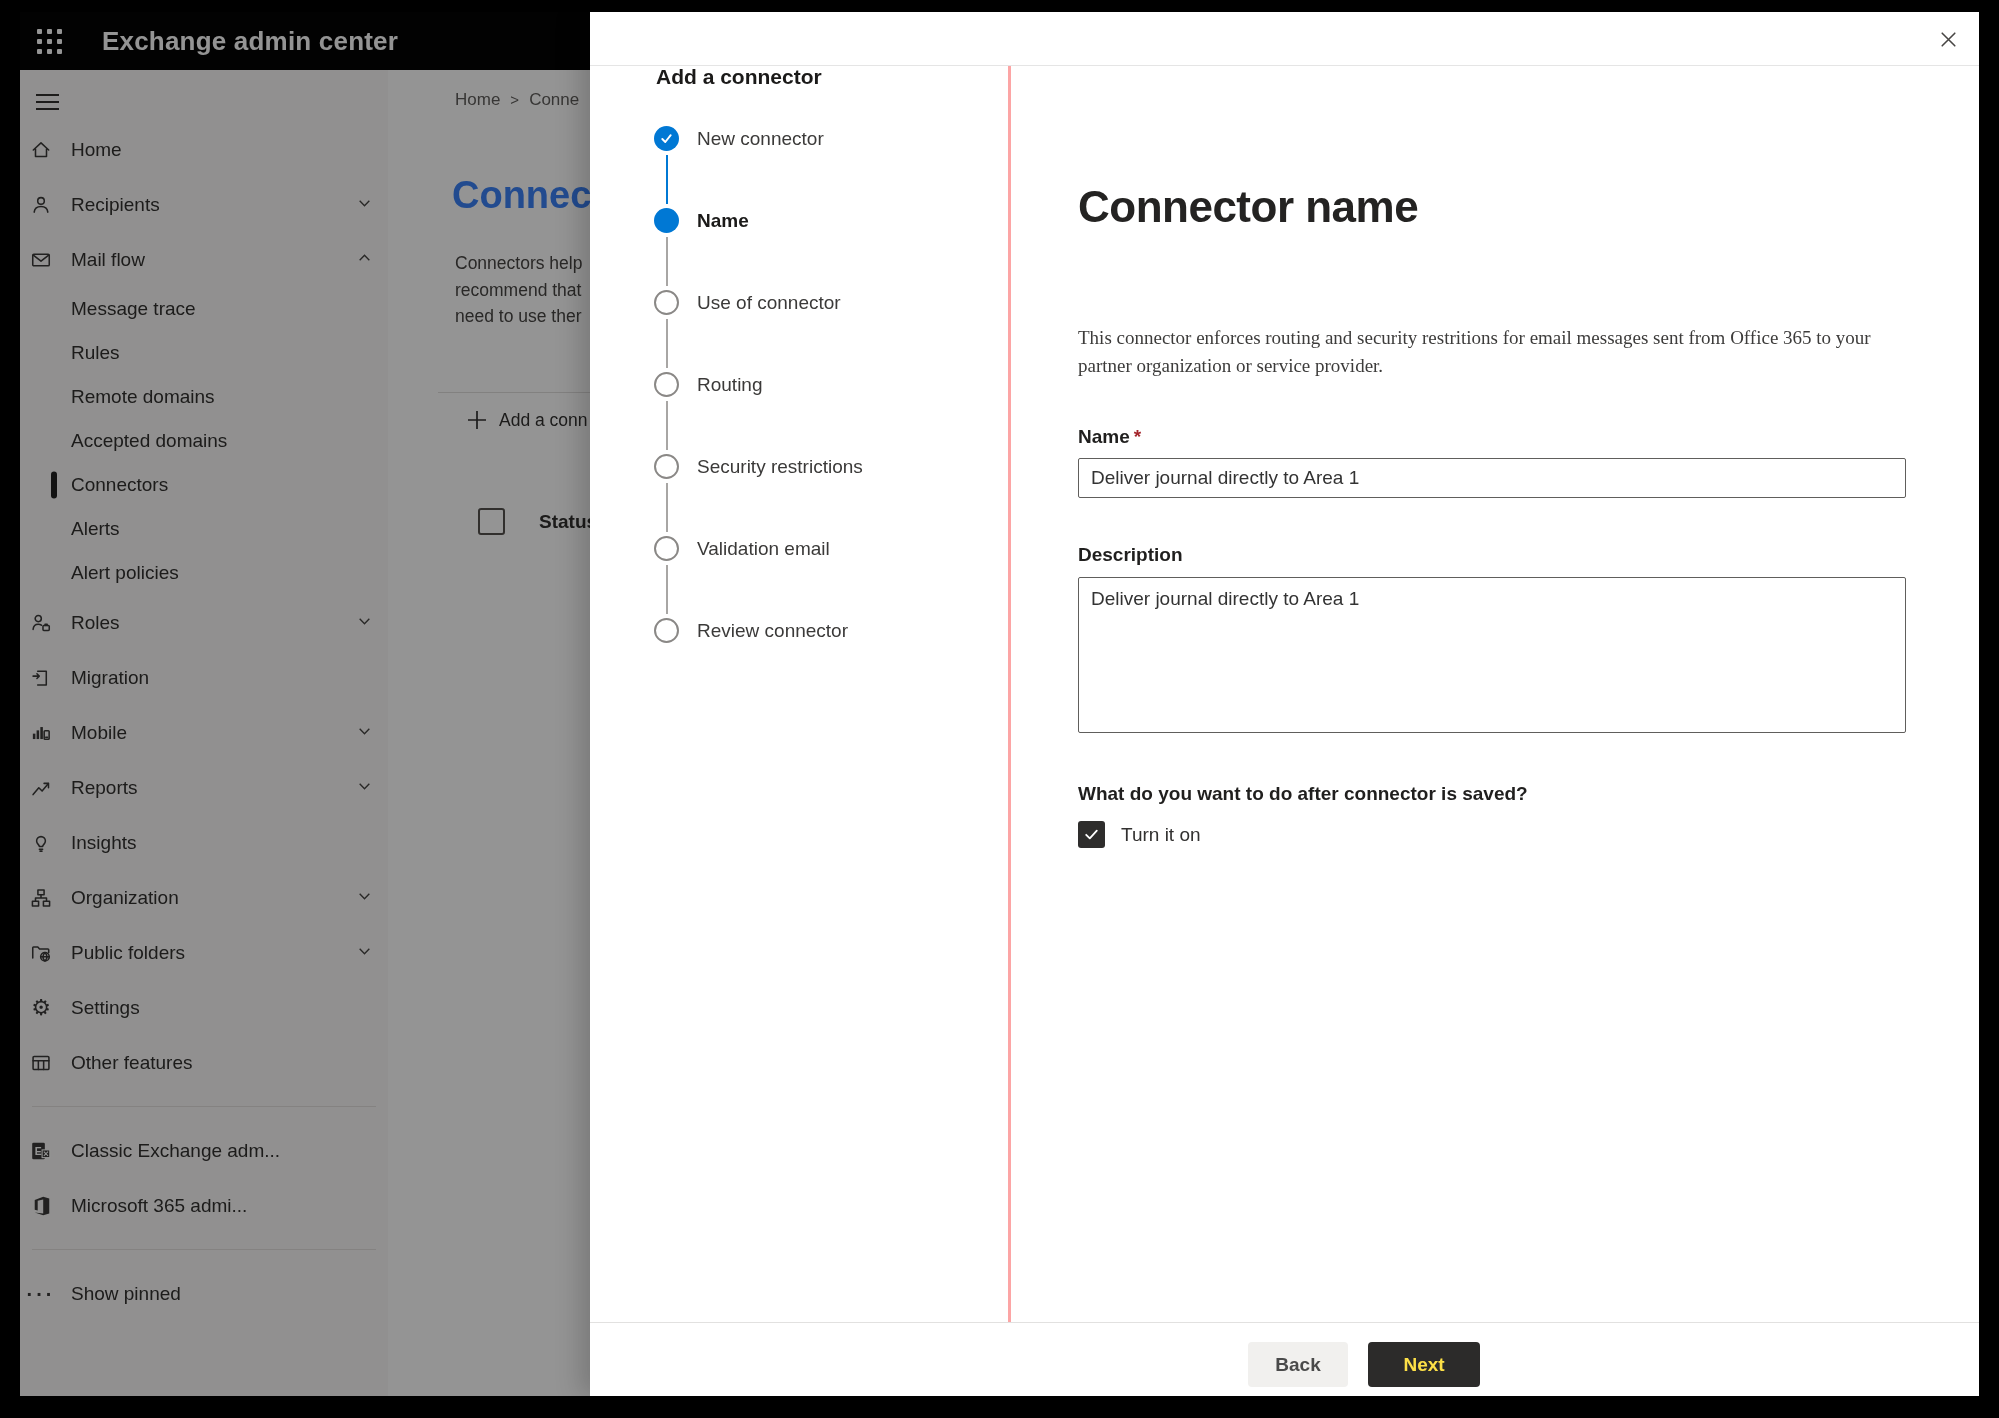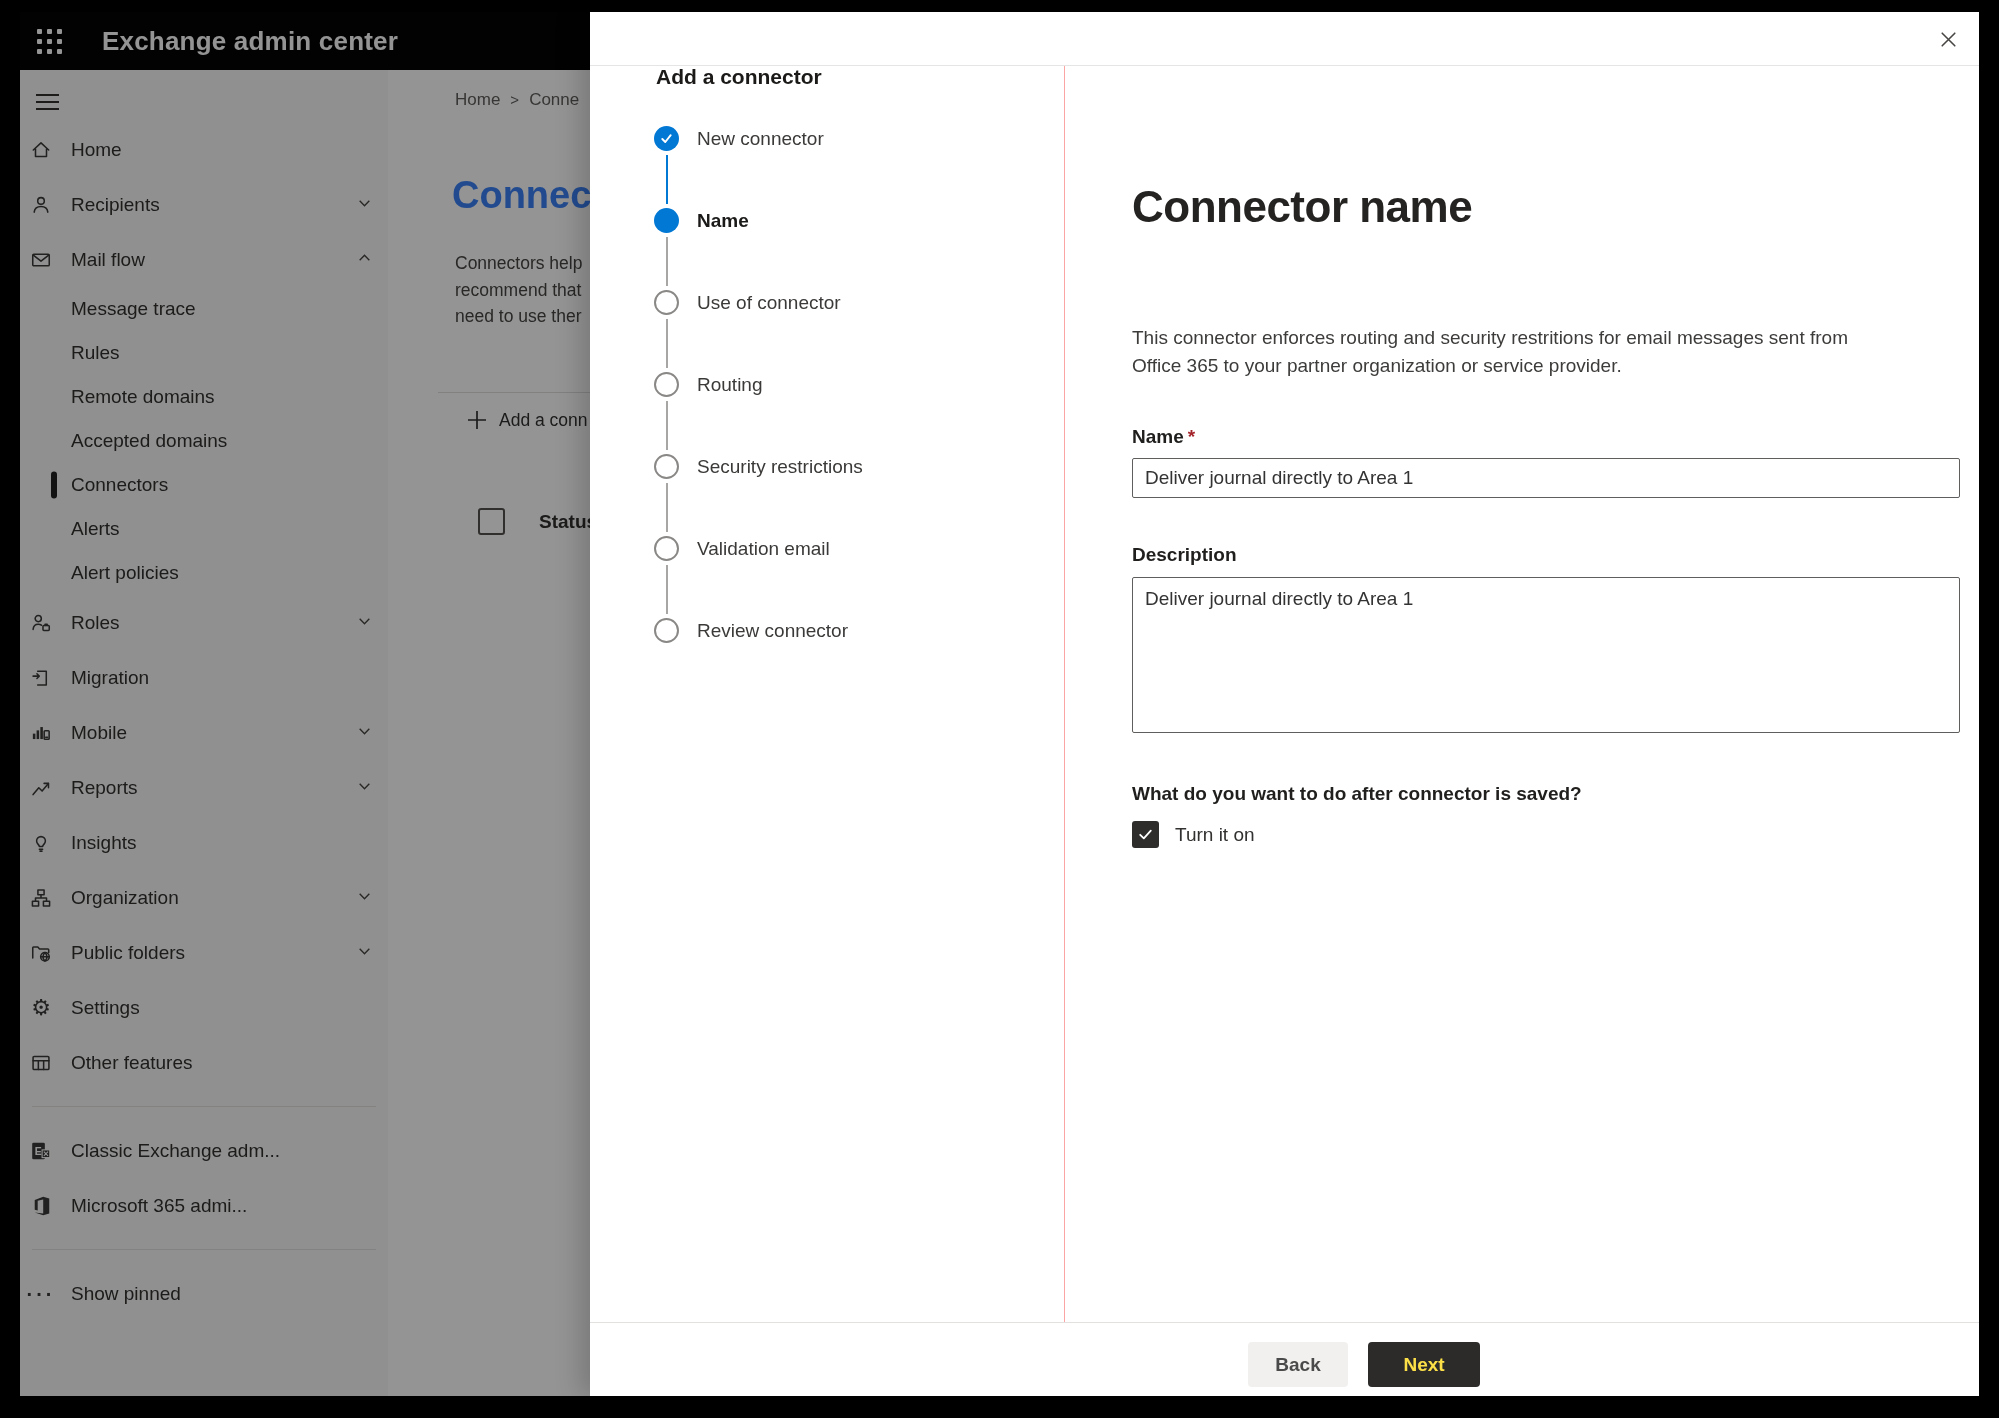--- a/index.html
+++ b/index.html
@@ -48,37 +48,37 @@
 
   
   .dim-overlay{position:absolute;left:0;top:0;width:570px;height:100%;background:rgba(0,0,0,0.42);z-index:5;}
 
   
   .panel{position:absolute;left:570px;top:0;right:0;bottom:0;background:#fff;z-index:10;display:flex;flex-direction:column;box-shadow:-10px 0 24px rgba(0,0,0,0.18);}
   .panel-header{height:53px;flex:none;border-bottom:1px solid #e5e5e5;position:relative;}
   .panel-title{position:absolute;left:66px;top:0;line-height:53px;font-size:21px;font-weight:700;color:#1b1a19;margin-top:38px;}
   .close-btn{position:absolute;right:18px;top:14px;width:26px;height:26px;display:flex;align-items:center;justify-content:center;cursor:pointer;}
   .panel-body{flex:1;display:flex;min-height:0;}
-  .steps-col{width:475px;flex:none;border-right:1px solid #fca5a5;padding:60px 0 0 64px;box-sizing:border-box;}
+  .steps-col{width:421px;flex:none;border-right:3px solid #fca5a5;padding:60px 0 0 64px;box-sizing:border-box;}
   .step{display:flex;align-items:flex-start;}
   .step-gutter{width:25px;display:flex;flex-direction:column;align-items:center;flex:none;}
   .step-circle{width:25px;height:25px;border-radius:50%;box-sizing:border-box;display:flex;align-items:center;justify-content:center;flex:none;}
   .step.completed .step-circle,.step.current .step-circle{background:#0078d4;}
   .step.upcoming .step-circle{background:#fff;border:2px solid #8a8886;}
   .step-circle svg{display:none;}
   .step.completed .step-circle svg{display:block;}
   .step-line{width:2px;height:49px;margin:4px 0;background:#a8a6a4;}
   .step-line.accent{background:#0078d4;}
   .step-line.none{visibility:hidden;}
   .step-label{margin-left:18px;font-size:19px;color:#3b3a39;line-height:25px;white-space:nowrap;}
   .step.current .step-label{font-weight:700;color:#1b1a19;}
 
   .content-col{flex:1;padding:112px 84px 0 67px;box-sizing:border-box;overflow:hidden;}
   .content-title{font-size:44px;line-height:58px;font-weight:700;color:#242322;letter-spacing:-.5px;}
-  .content-desc{margin-top:88px;max-width:828px;font-size:19px;line-height:28px;color:#3d3c3b;}
+  .content-desc{margin-top:88px;max-width:828px;font-size:19px;line-height:28px;color:#3d3c3b;font-family:Liberation Serif, serif;}
   .field-label{margin-top:46px;font-size:19px;font-weight:700;color:#201f1e;}
   .req{color:#a4262c;margin-left:4px;font-weight:700;}
   .text-input{display:block;margin-top:10px;width:828px;height:40px;box-sizing:border-box;border:1px solid #605e5c;border-radius:2px;padding:0 12px;font-size:19px;color:#333;font-family:"Liberation Sans",sans-serif;background:#fff;outline:none;}
   .text-area{display:block;margin-top:11px;width:828px;height:156px;box-sizing:border-box;border:1px solid #605e5c;border-radius:2px;padding:10px 12px;font-size:19px;color:#333;font-family:"Liberation Sans",sans-serif;background:#fff;resize:none;outline:none;}
   .question{margin-top:50px;font-size:19px;font-weight:700;color:#201f1e;}
   .check-row{margin-top:16px;display:flex;align-items:center;cursor:pointer;}
   .checkbox{width:27px;height:27px;background:#2e2d2c;border-radius:3px;display:flex;align-items:center;justify-content:center;flex:none;}
   .check-row .check-label{margin-left:16px;font-size:19px;color:#323130;}
 
   .panel-footer{height:73px;flex:none;border-top:1px solid #e2e1e0;position:relative;}

